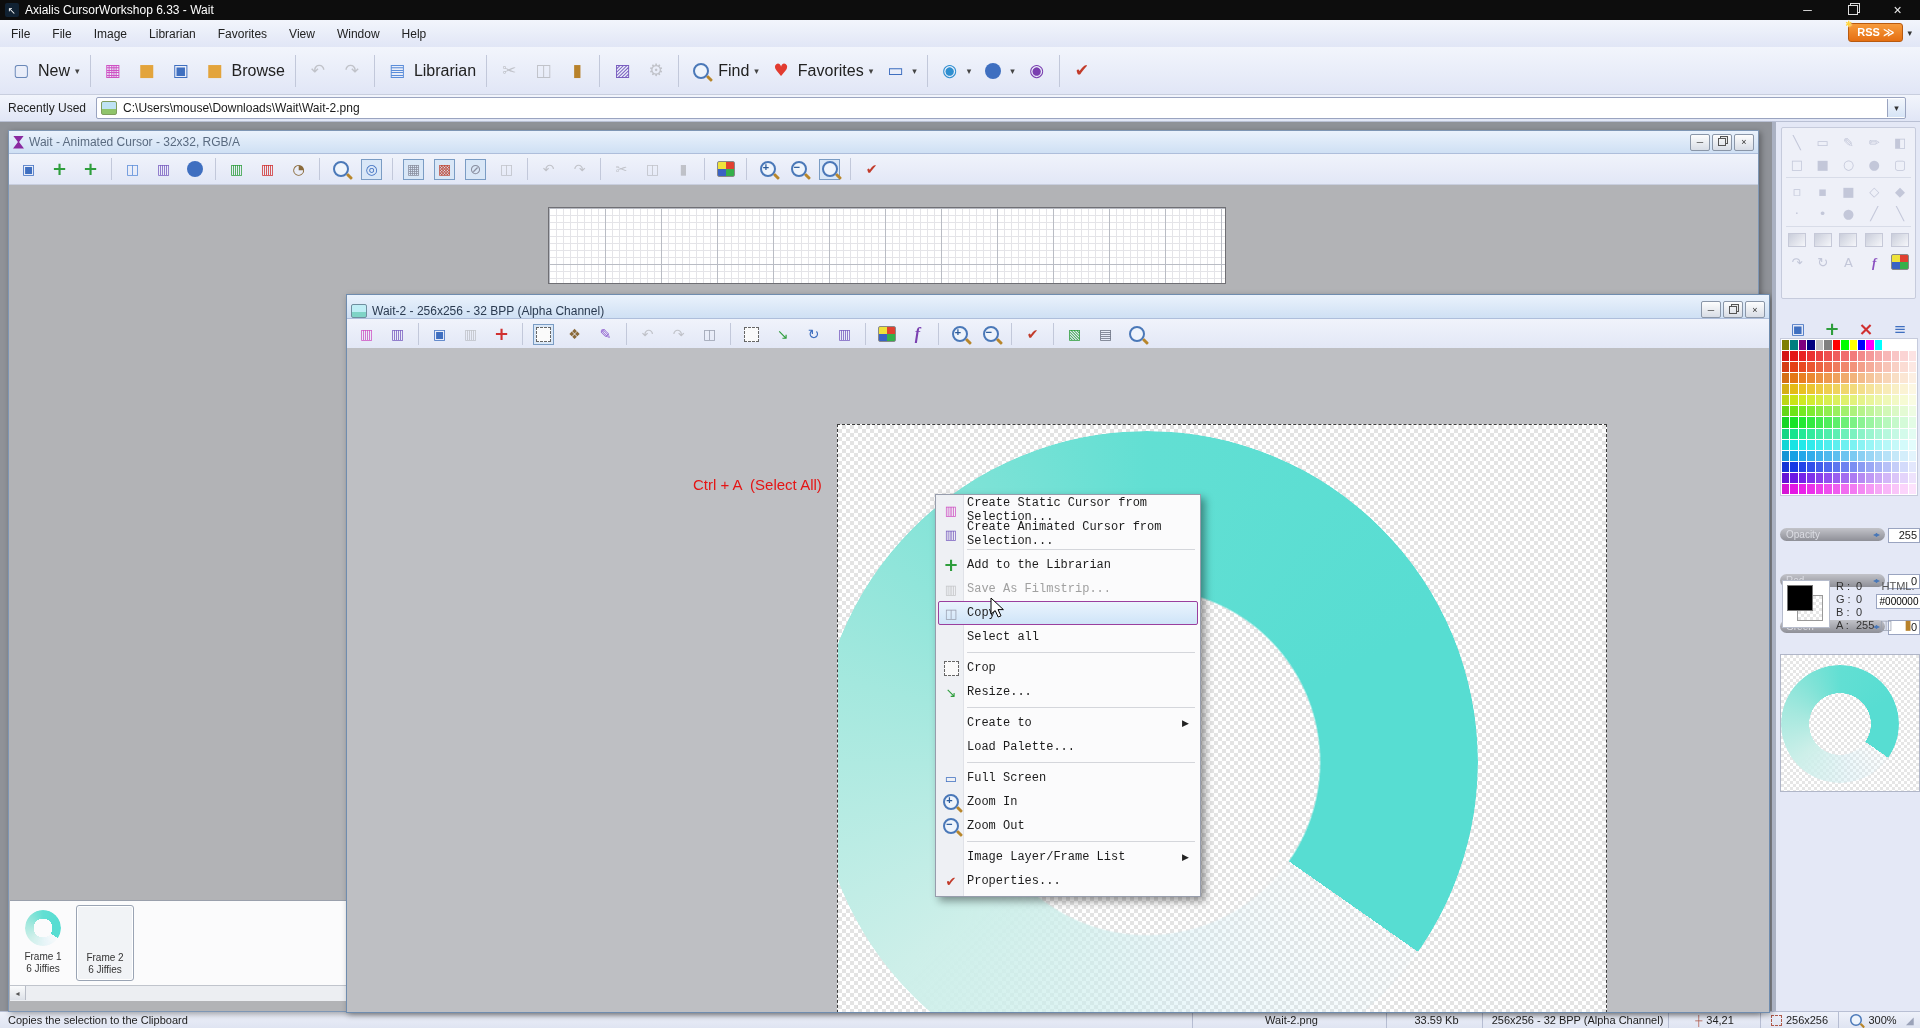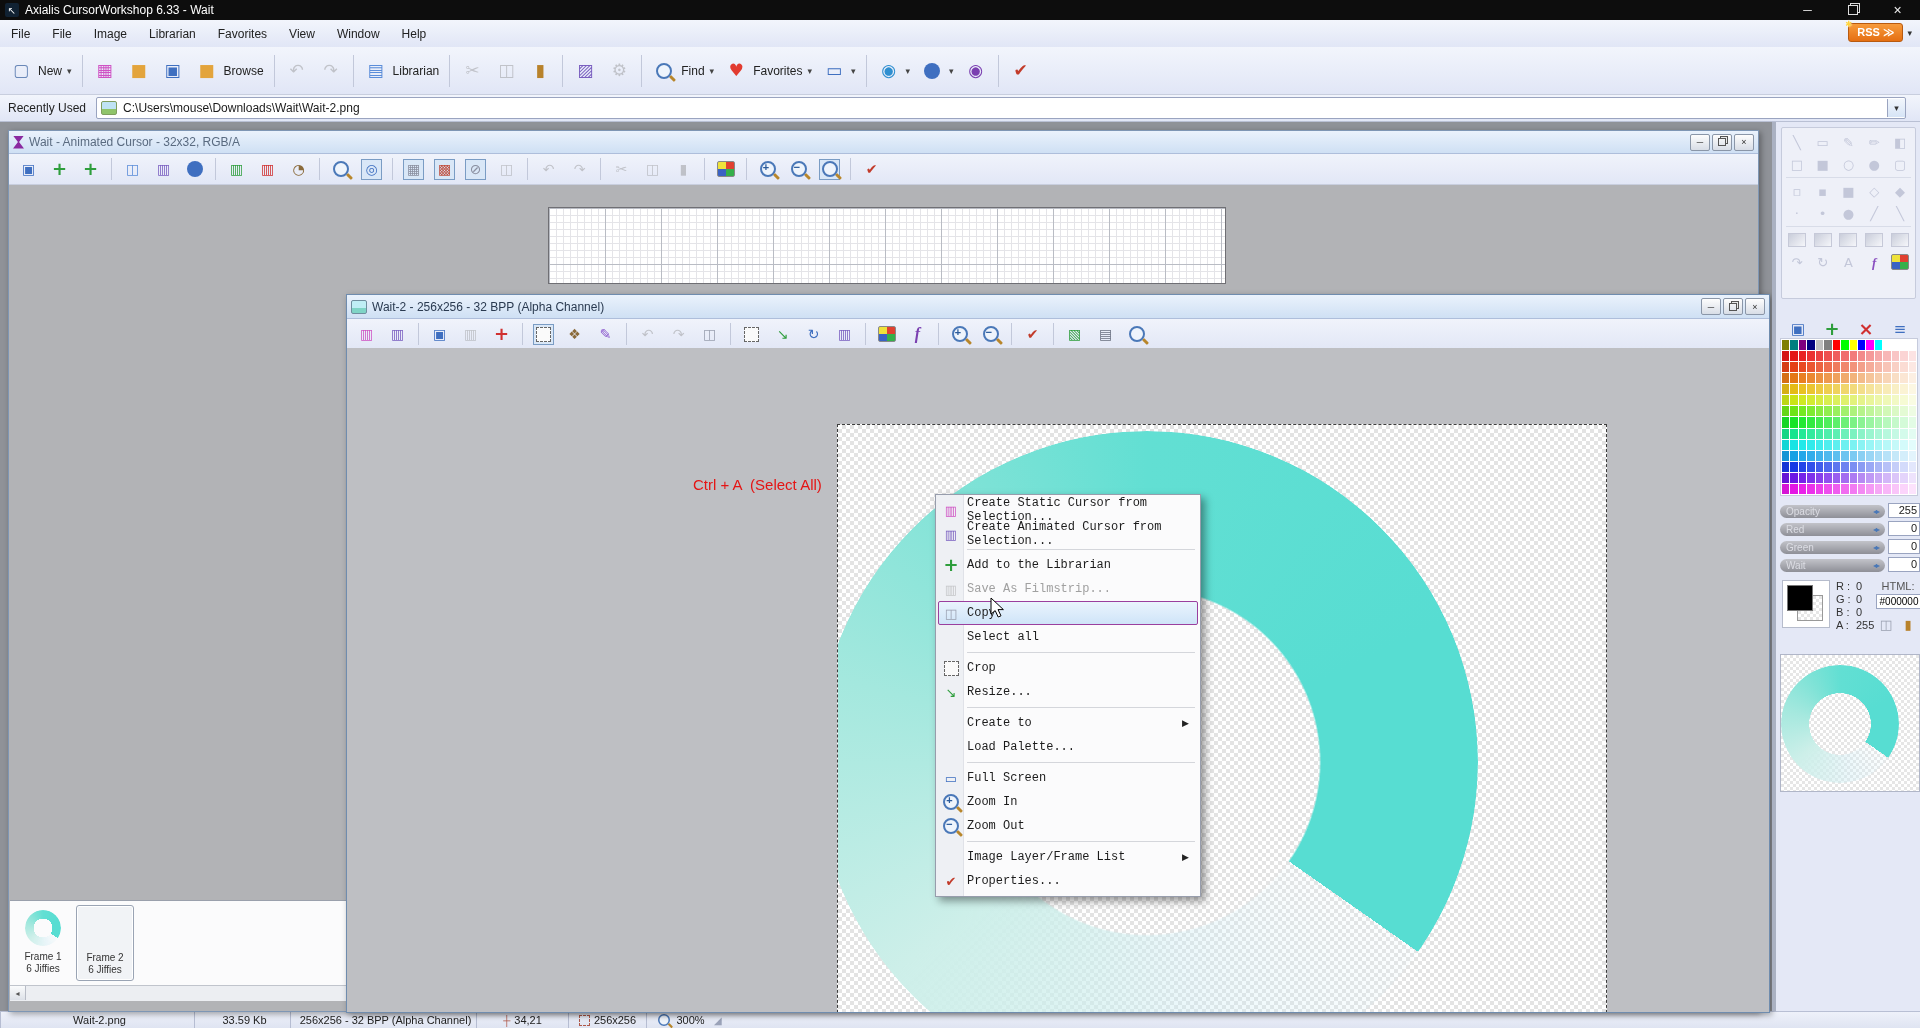--- a/index.html
+++ b/index.html
@@ -22,21 +22,21 @@
   #rss-wrap{position:absolute;right:8px;top:3px;display:flex;align-items:center;gap:4px;}
   #rss-btn{position:relative;background:linear-gradient(#f79b3c,#e56f12);border:1px solid #b85a10;border-radius:3px;
     color:#fff;font-weight:bold;font-size:11px;padding:2px 8px;}
   #rss-spark{position:absolute;left:-7px;top:-7px;color:#ffd43b;font-size:13px;font-weight:bold;text-shadow:0 0 2px #fff;}
   .dd-small{font-size:9px;color:#333;}
   #toolbar{left:0;top:47px;width:1920px;height:48px;display:flex;align-items:center;padding-left:4px;border-bottom:1px solid #c8cede;box-sizing:border-box;}
   .vsep{width:1px;height:32px;background:#c2c8da;margin:0 5px;flex:none;}
   .tbtn{height:38px;display:inline-flex;align-items:center;gap:5px;padding:0 5px;border-radius:3px;flex:none;}
   .tbtn.pressed,.ic.pressed{border:1px solid #7a9cc4;background:#d9e7f7;}
   .tbtn .lbl:empty,.tbtn .dd-a.off{display:none;}
-  .tbtn .lbl{font-size:12px;color:#222;}
+  .tbtn .lbl{font-size:16px;color:#222;}
   .dd-a{font-size:9px;color:#444;}
   .ic{width:24px;height:24px;display:flex;align-items:center;justify-content:center;flex:none;box-sizing:border-box;}
   .g{font-family:"DejaVu Sans",sans-serif;font-style:normal;font-weight:normal;font-size:17px;line-height:1;}
   .small-ic .ic{width:21px;height:21px;}
   .small-ic .g{font-size:14px;}
   .disabled{filter:grayscale(1);opacity:.42;}
   
   .mag,.magp,.magm{position:relative;width:12px;height:12px;border:2px solid #4a78b8;border-radius:50%;background:#eef4fc;}
   .mag::after,.magp::after,.magm::after{content:"";position:absolute;width:7px;height:3px;background:#b8862b;
     right:-6px;bottom:-3px;transform:rotate(45deg);border-radius:1px;}
@@ -125,21 +125,21 @@
   .trow .ic{width:24px;height:20px;}
   .trow .g{font-size:13px;color:#c3c7d9;}
   .tsep{height:1px;background:#d8dce8;margin:2px 2px;}
   #pal-tools{position:absolute;left:5px;top:188px;width:135px;display:flex;justify-content:space-between;}
   #pal-tools .ic{width:24px;height:22px;}
   #pal-tools .g{font-size:15px;}
   #pal-grid{position:absolute;left:4px;top:216px;width:138px;height:158px;background:#fff;border:1px solid #c6cbdc;
     display:grid;grid-template-columns:repeat(16,1fr);grid-auto-rows:1fr;gap:1px;padding:1px;box-sizing:border-box;}
   .pcell{width:100%;height:100%;}
   #sliders{position:absolute;left:4px;top:378px;width:140px;}
-  .srow{display:flex;align-items:flex-end;height:18px;gap:3px;}
+  .srow{display:flex;align-items:flex-start;height:18px;gap:3px;margin-top:28px;}
   .sbar{flex:1;height:13px;border-radius:7px;background:linear-gradient(#c2c3c9,#8e8f97);display:flex;align-items:center;
     padding:0 6px;color:#dcdde4;font-size:10px;position:relative;}
   .sarr{margin-left:auto;color:#4a78b8;font-size:8px;letter-spacing:-1px;}
   .sval{width:26px;height:13px;background:#fff;border:1px solid #9aa4c0;font-size:11px;text-align:right;padding:0 2px;line-height:13px;}
   #swatch-area{position:absolute;left:4px;top:456px;width:140px;height:70px;font-size:11px;}
   #swatch-box{position:absolute;left:2px;top:2px;width:46px;height:46px;background:#fff;border:1px solid #b6bccc;}
   #bg-swatch{position:absolute;left:14px;top:14px;width:24px;height:24px;border:1px solid #999;}
   #fg-swatch{position:absolute;left:4px;top:4px;width:24px;height:24px;background:#000;border:1px solid #777;}
   #swap-arrow{position:absolute;left:36px;top:0px;color:#6a7080;font-size:11px;}
   .rgba-col{position:absolute;left:56px;top:2px;line-height:13px;color:#333;}
@@ -538,21 +538,21 @@
     <div>Frame 2</div>
     <div>6 Jiffies</div>
   </div>
       </div>
     <div class="abs" id="frames-scroll">
       <span class="arr">◂</span>
     </div>
   </div>
 
   <div class="win" id="wait2-win" style="left:346px;top:294px;width:1422px;height:717px;z-index:3;border-color:#6f8cae;">
-    <div class="wtitle" style="height:23px;">
+    <div class="wtitle" style="height:23px;align-items:flex-end;">
       <span class="pic-ic"></span>
       <span style="color:#2a3a50;">Wait-2 - 256x256 - 32 BPP (Alpha Channel)</span>
       <span class="mdi-group">
         <span class="mdi-btn">─</span>
         <span class="mdi-btn">
             <span class="rest"></span>
           </span>
         <span class="mdi-btn">×</span>
       </span>
     </div>
@@ -1241,20 +1241,21 @@
   </div>
     </div>
 
   <div class="abs" id="cursor">
     <svg width="22" height="22" viewBox="0 0 22 22">
         <polygon points="1,1 1,17 5.2,13.6 8.2,20 11,18.8 8,12.6 13.4,12.6" fill="#fff" stroke="#000" stroke-width="1"></polygon>
       </svg>
   </div>
 
   <div class="abs" id="statusbar">
+    <span id="status-msg">Copies the selection to the Clipboard</span>
     <span id="status-cells" style="display:flex;height:100%;">
         <div class="scell" style="width: 194px;">
     <span class="sic"></span>
     <span>Wait-2.png</span>
   </div>
         <div class="scell" style="width: 96px;">
     <span class="sic"></span>
     <span>33.59 Kb</span>
   </div>
         <div class="scell" style="width: 186px;">

